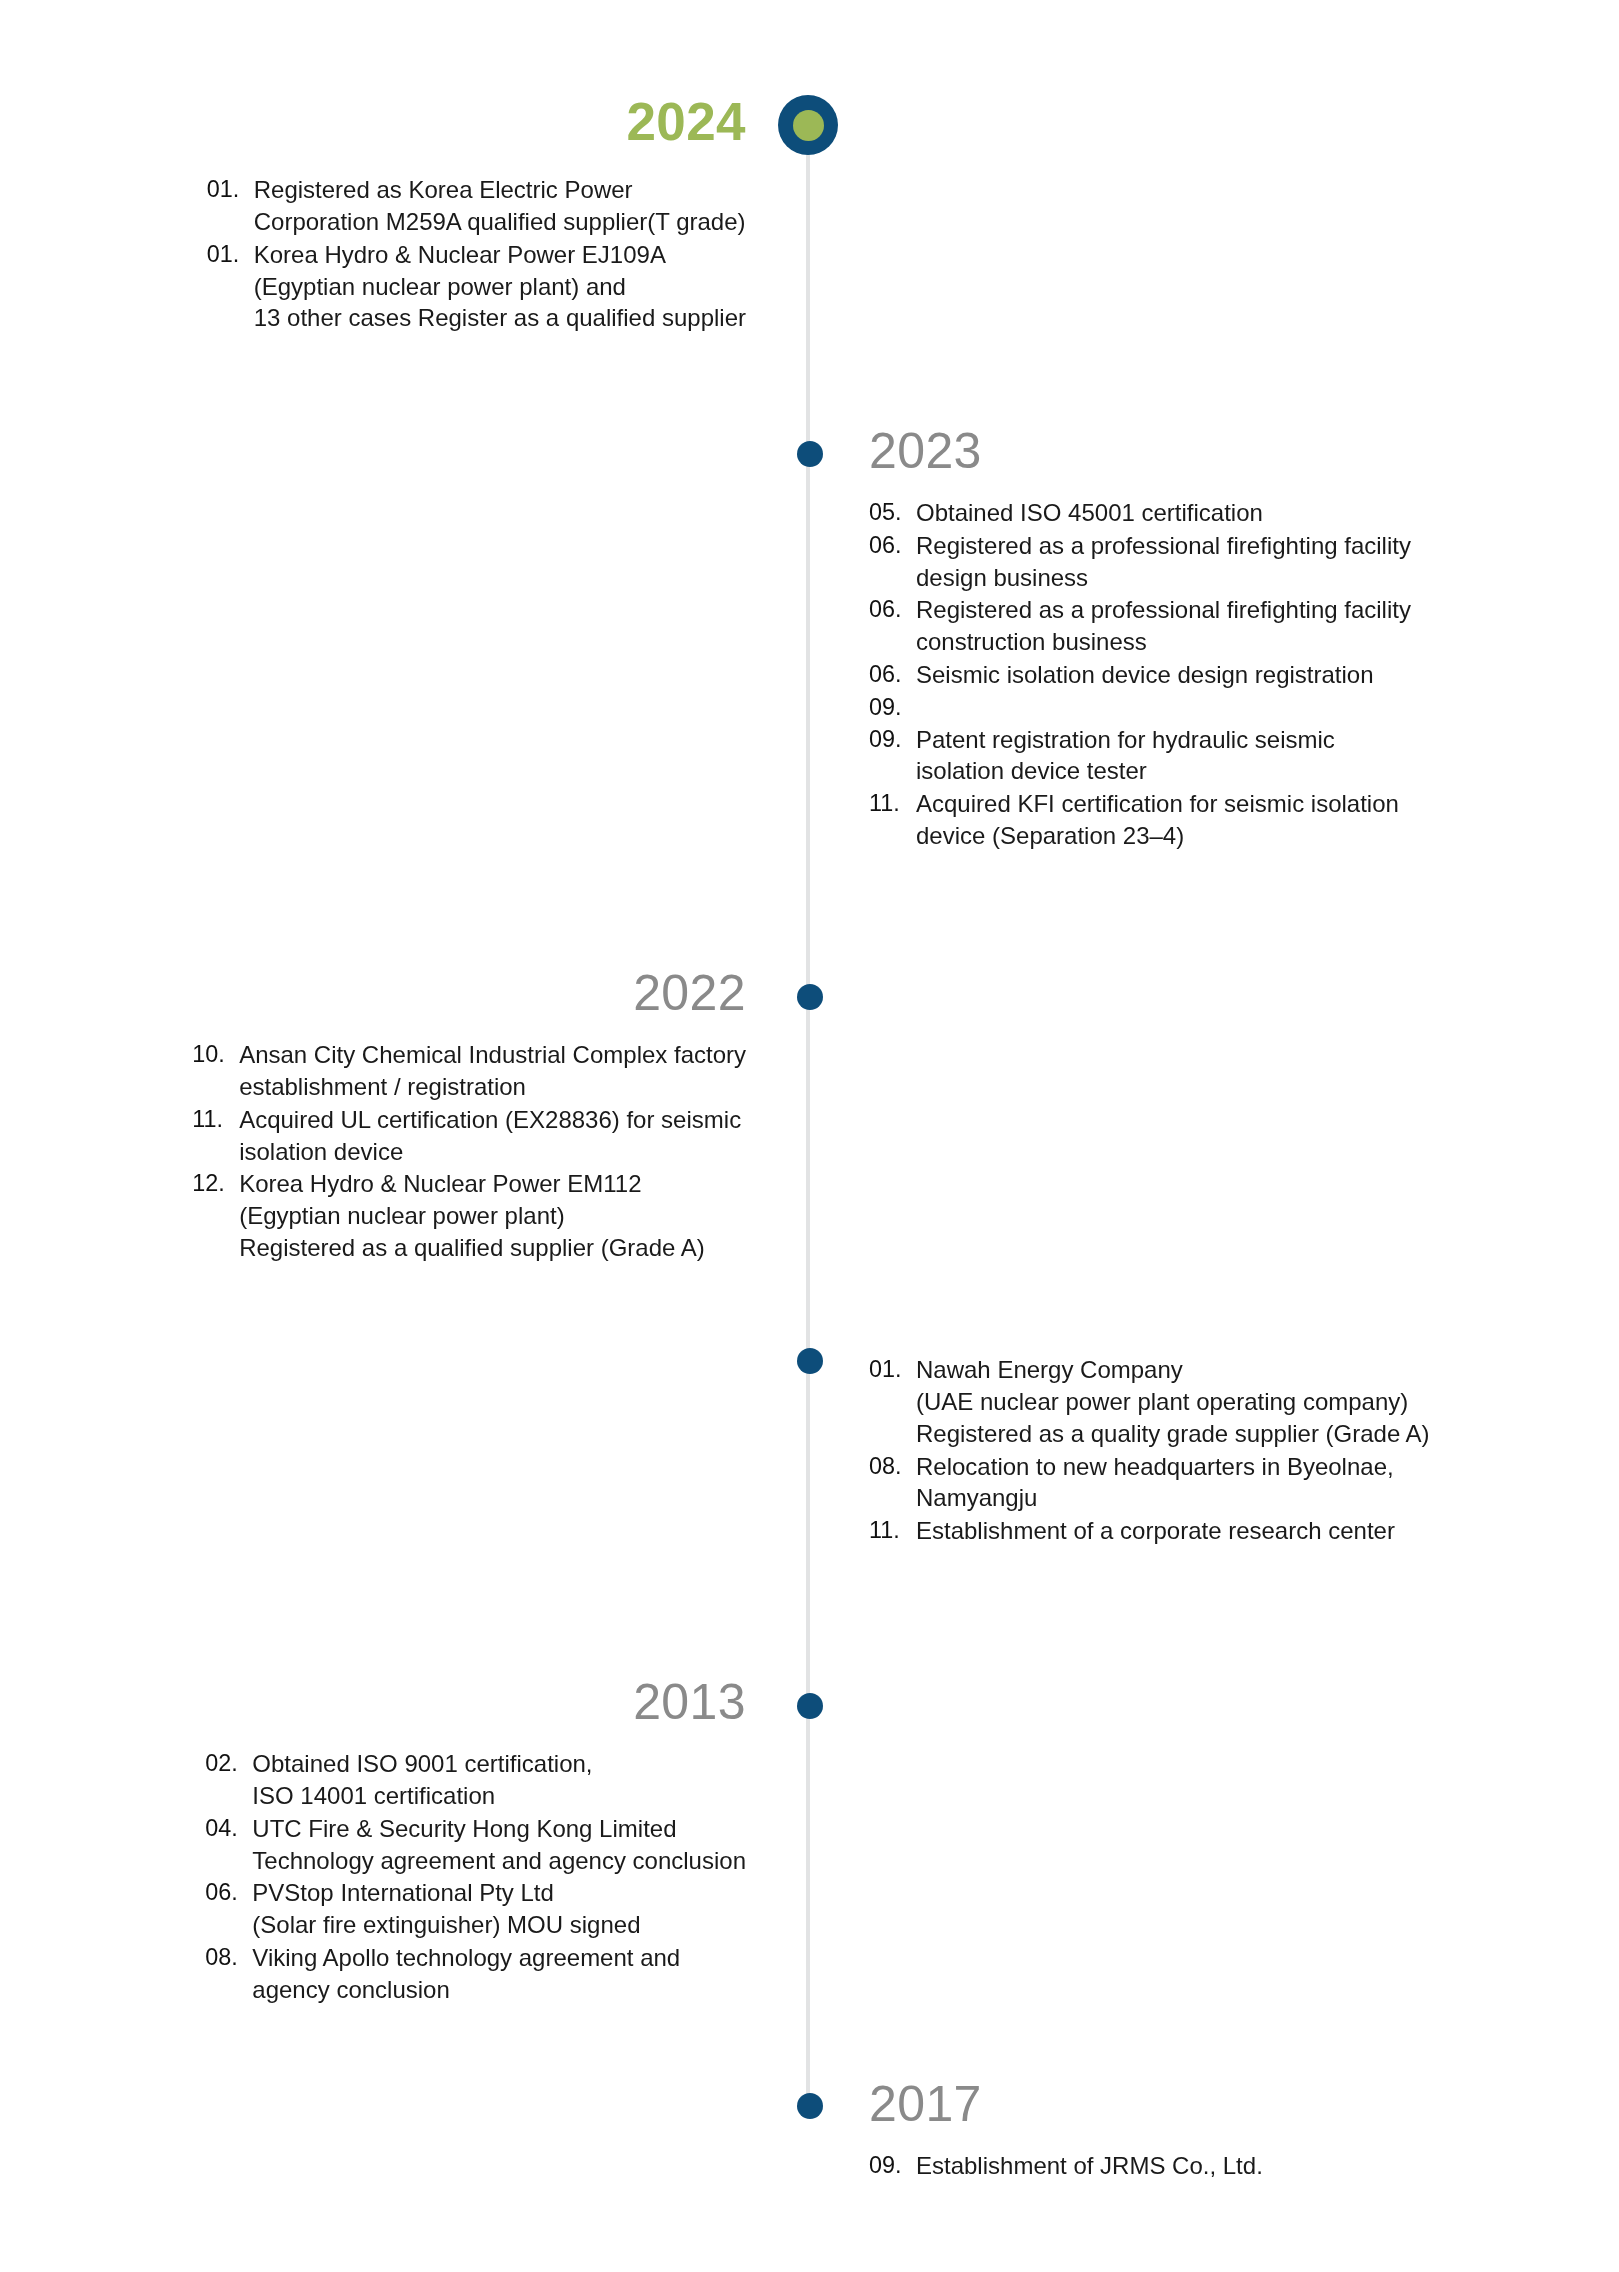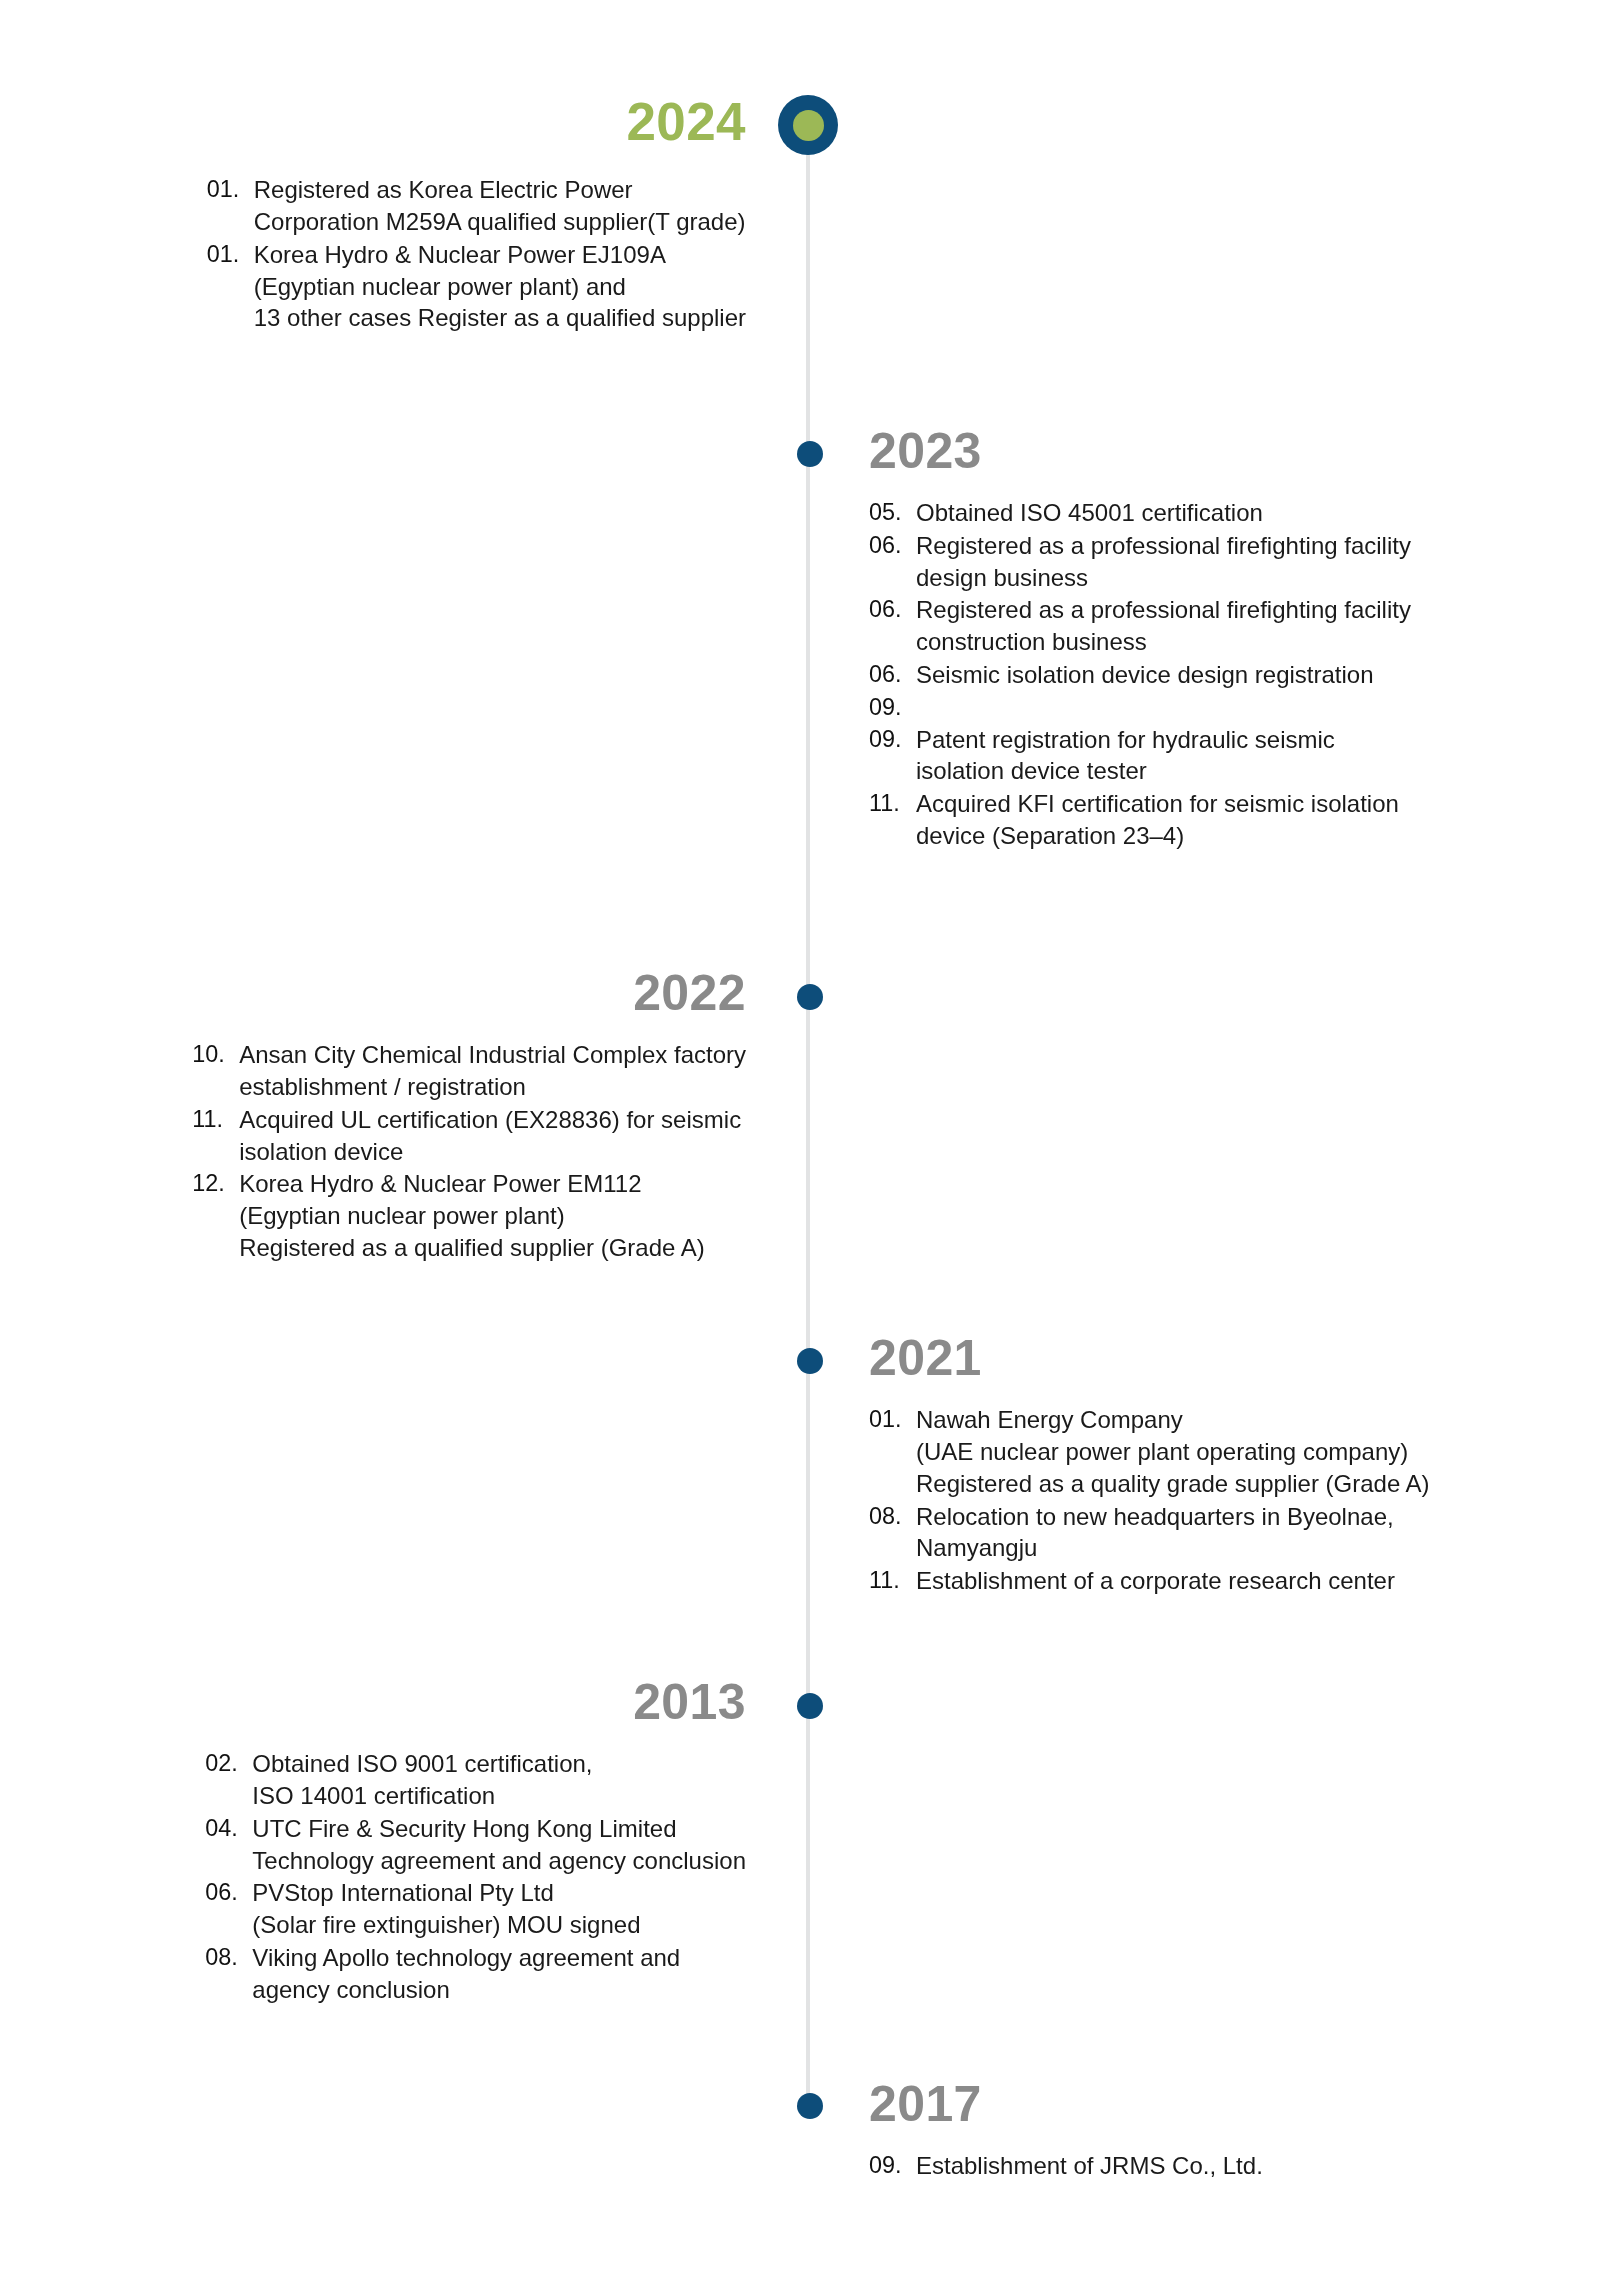--- a/index.html
+++ b/index.html
@@ -66,21 +66,21 @@
     right: 873px;
     text-align: right;
   }
   .year-block.right {
     left: 869px;
     text-align: left;
   }
 
   .year-label {
     font-size: 50px;
-    font-weight: 700;
+    font-weight: 400;
     color: #8a8a8a;
     letter-spacing: 0.4px;
     line-height: 1;
     font-stretch: condensed;
     white-space: nowrap;
   }
   .year-label.accent {
     color: #9cb856;
     font-weight: 700;
     font-size: 53px;
@@ -237,21 +237,20 @@
         <span class="entry-lines">
           <span class="entry-line">Korea Hydro &amp; Nuclear Power EM112</span>
           <span class="entry-line">(Egyptian nuclear power plant)</span>
           <span class="entry-line">Registered as a qualified supplier (Grade A)</span>
         </span>
       </li>
     </ul>
   </div>
 
   <div class="year-block right" id="block-2021">
-    <div class="year-label">2021</div>
     <ul class="entries">
       <li class="entry">
         <span class="entry-month">01.</span>
         <span class="entry-lines">
           <span class="entry-line">Nawah Energy Company</span>
           <span class="entry-line">(UAE nuclear power plant operating company)</span>
           <span class="entry-line">Registered as a quality grade supplier (Grade A)</span>
         </span>
       </li>
       <li class="entry">

